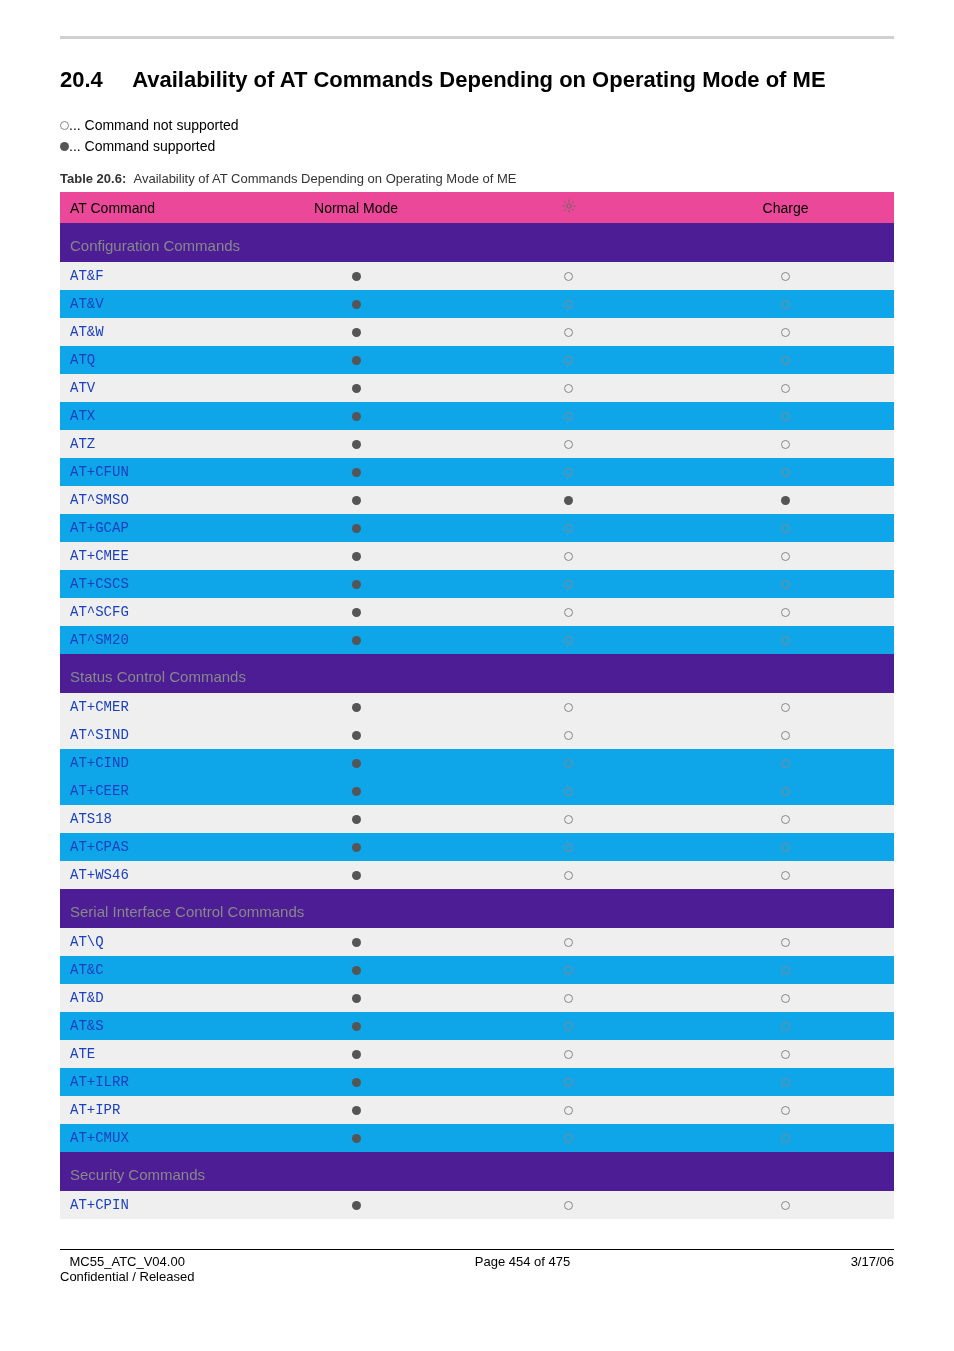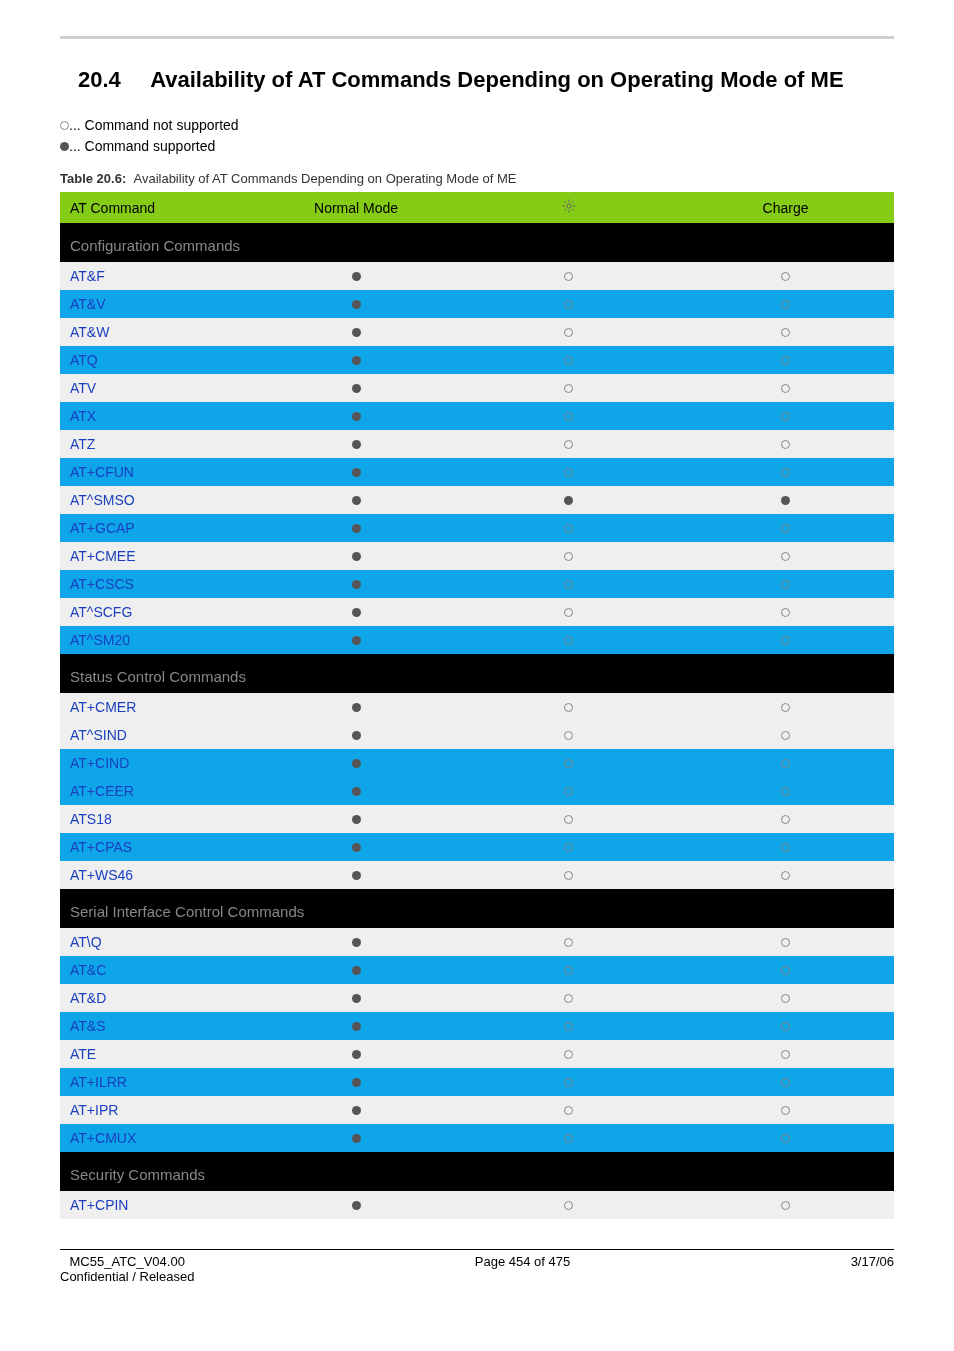--- a/index.html
+++ b/index.html
@@ -43,65 +43,64 @@
   .rule {
     border: none;
     border-top: 3px solid #d0d0d0;
     margin: 6px 0 28px 0;
   }
   h2.section-title {
     font-size: 22px;
     font-weight: bold;
     color: #000;
     margin-bottom: 22px;
-    margin-left: 18px;
   }
   .sec-num { display: inline-block; margin-right: 24px; }
   .legend {
     font-size: 14px;
     color: #000;
     margin-bottom: 14px;
     line-height: 1.5;
   }
   .legend-row { display: flex; align-items: center; }
   .table-caption {
     font-size: 13px;
     margin-bottom: 6px;
   }
   .table-caption b { font-weight: bold; }
   table.at {
     width: 100%;
     border-collapse: collapse;
     font-size: 14px;
   }
   table.at tr.head td {
-    background: #84cc16;
+    background: #ec4899;
     color: #000;
     padding: 7px 10px;
     font-weight: normal;
   }
   table.at tr.head td.c1 { text-align: left; width: 23%; }
   table.at tr.head td.c2 { text-align: center; width: 25%; }
   table.at tr.head td.c3 { text-align: center; width: 26%; }
   table.at tr.head td.c4 { text-align: center; width: 26%; }
   table.at tr.group td {
-    background: #000000;
+    background: #4c1d95;
     color: #888;
     padding: 14px 10px 8px 10px;
     font-size: 15px;
     margin-top: 28px;
   }
   table.at tr.row td {
     padding: 6px 10px;
     vertical-align: middle;
   }
   table.at tr.row.odd td { background: #efefef; }
   table.at tr.row.even td { background: #0ea5e9; }
   table.at td.cmd {
-    font-family: Liberation Sans, sans-serif;
+    font-family: Liberation Mono, monospace;
     color: #1a3fbf;
     font-size: 14px;
     text-align: left;
     margin-left: 26px;
   }
   table.at td.sym { text-align: center; color: #555; font-size: 13px; }
   .dot-filled {
     display: inline-block;
     width: 9px; height: 9px;
     background: #555;

